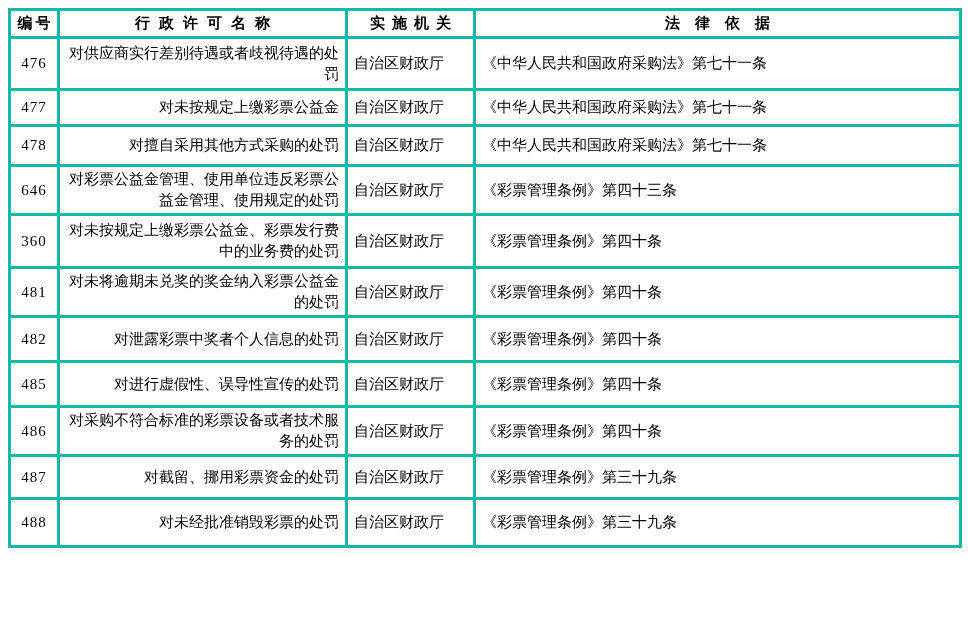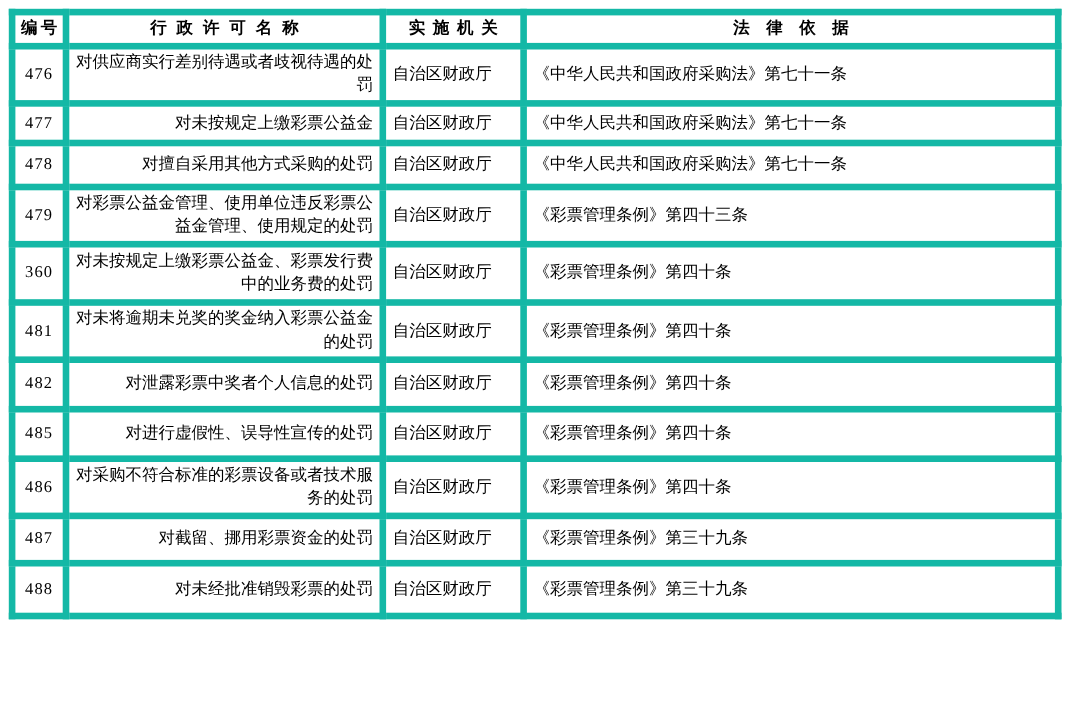--- a/index.html
+++ b/index.html
@@ -23,21 +23,21 @@
     left: 8px;
     top: 8px;
     width: 951px;
     border-collapse: collapse;
     table-layout: fixed;
     border: 2px solid #363636;
     background: #ffffff;
   }
   table.permit-table th,
   table.permit-table td {
-    border: 6px solid #14b8a6;
+    border: 3px solid #14b8a6;
     font-size: 15px;
     line-height: 21px;
     vertical-align: middle;
     padding: 2px 6px;
     overflow: hidden;
     word-break: break-all;
   }
   table.permit-table th {
     font-weight: bold;
     text-align: center;
@@ -93,21 +93,21 @@
         <td class="cell-agency">自治区财政厅</td>
         <td class="cell-legal">《中华人民共和国政府采购法》第七十一条</td>
       </tr>
       <tr style="height:40px">
         <td class="cell-id">478</td>
         <td class="cell-name">对擅自采用其他方式采购的处罚</td>
         <td class="cell-agency">自治区财政厅</td>
         <td class="cell-legal">《中华人民共和国政府采购法》第七十一条</td>
       </tr>
       <tr style="height:49px">
-        <td class="cell-id">479</td>
+        <td class="cell-id">646</td>
         <td class="cell-name">对彩票公益金管理、使用单位违反彩票公益金管理、使用规定的处罚</td>
         <td class="cell-agency">自治区财政厅</td>
         <td class="cell-legal">《彩票管理条例》第四十三条</td>
       </tr>
       <tr style="height:53px">
         <td class="cell-id">360</td>
         <td class="cell-name">对未按规定上缴彩票公益金、彩票发行费中的业务费的处罚</td>
         <td class="cell-agency">自治区财政厅</td>
         <td class="cell-legal">《彩票管理条例》第四十条</td>
       </tr>

